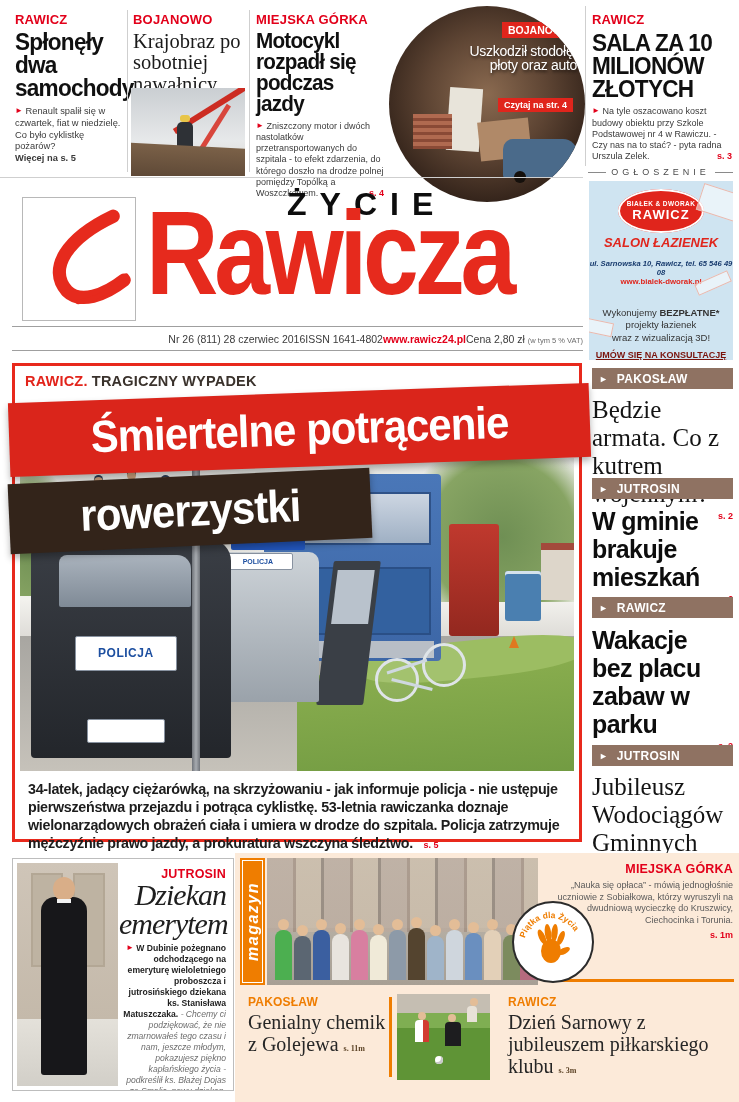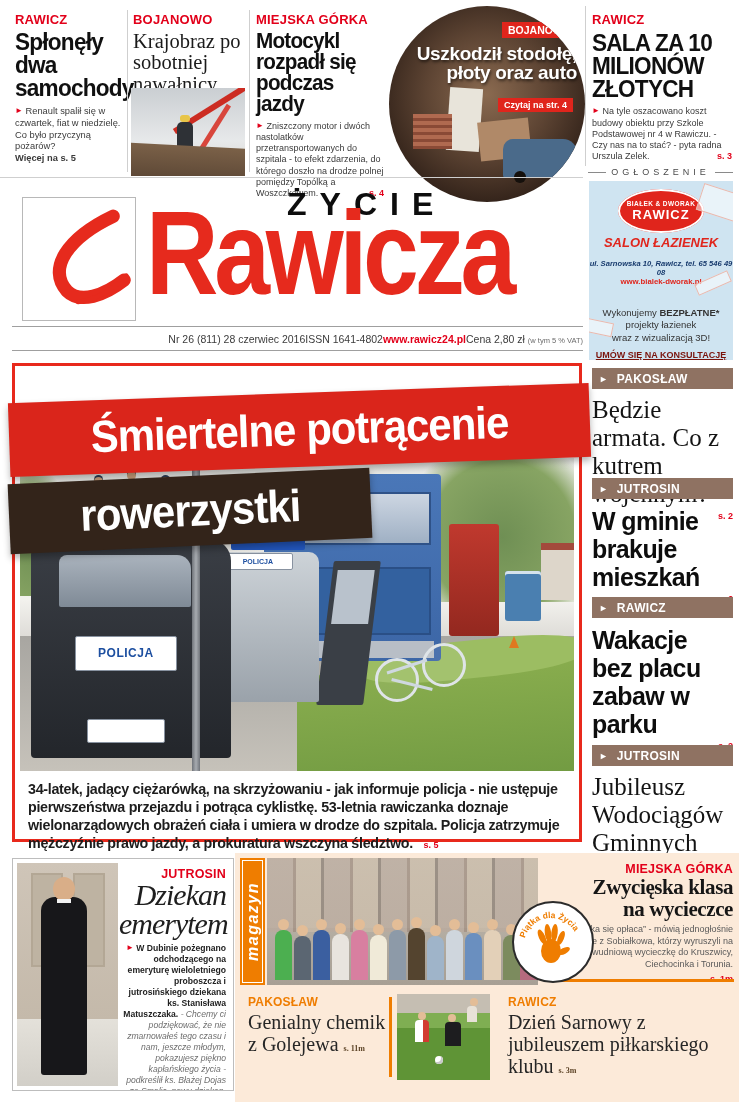--- a/index.html
+++ b/index.html
@@ -15,21 +15,21 @@
   .hl-sans{font-weight:bold;color:#101010;line-height:.95;letter-spacing:-.8px;transform:scaleX(.94);transform-origin:left top;}
   .hl-serif{font-family:"Liberation Serif","DejaVu Serif",serif;color:#1a1a1a;line-height:1.04;font-weight:normal;}
   .body-txt{font-size:9.3px;color:#3a3a3a;line-height:1.25;}
   .bullet{color:#e2001a;font-size:8px;vertical-align:1px;}
   .pref{color:#e2001a;font-weight:bold;font-size:9px;}
 
   
   .circle-photo{position:absolute;left:389px;top:6px;width:196px;height:196px;border-radius:50%;overflow:hidden;
     background:radial-gradient(circle at 50% 45%, #8a6a50 0%, #5d4433 42%, #33231a 75%, #241710 100%);}
   .badge{background:#e0251c;color:#fff;font-weight:bold;font-size:10.5px;padding:2px 6px;display:inline-block;}
-  .circle-hl{color:#fff;font-weight:bold;font-size:19px;line-height:1.02;text-align:right;
+  .circle-hl{color:#fff;font-weight:normal;font-size:14px;line-height:1.02;text-align:right;
     text-shadow:1px 2px 3px rgba(0,0,0,.6);letter-spacing:-.3px;}
 
   
   .logo-box{position:absolute;left:22px;top:197px;width:112px;height:122px;border:1px solid #b8b8b8;background:#fff;}
   .zycie{position:absolute;left:287px;top:186px;font-size:32px;font-weight:bold;letter-spacing:13px;color:#0d0d0d;}
   .rawicza{position:absolute;left:146px;top:194px;font-size:118px;font-weight:bold;letter-spacing:-5px;line-height:1;
     color:#e62a1d;transform:scaleX(.85);transform-origin:left top;}
   .infobar{position:absolute;left:12px;top:326px;width:571px;height:23px;border-top:1px solid #9f9f9f;border-bottom:1px solid #9f9f9f;
     display:flex;align-items:center;justify-content:flex-end;font-size:10.5px;color:#3c3c3c;}
   .infobar .www{color:#e2001a;font-weight:bold;}
@@ -150,21 +150,21 @@
 </head>
 <body>
 
 <div class="page">
 
   <div class="abs" style="left:15px;top:12px;width:106px;">
     <div class="kicker">RAWICZ</div>
     <div class="hl-sans" style="font-size:24px;margin-top:4px;width:116px;">Spłonęły dwa samochody</div>
     <p class="body-txt" style="margin:7px 0 0;">
       <span class="bullet">►</span>
-      <span>Renault spalił się w czwartek, fiat w niedzielę. Co było przyczyną pożarów?</span><br>
+      <span>Renault spalił się w czwartek, fiat w niedzielę. Co było cyklistkę pożarów?</span><br>
       <b>Więcej na s. 5</b>
     </p>
   </div>
 
   <div class="vline" style="left:127px;top:10px;height:162px;"></div>
 
   <div class="abs" style="left:133px;top:12px;width:112px;">
     <div class="kicker">BOJANOWO</div>
     <div class="hl-serif" style="font-size:20.5px;margin-top:4px;">Krajobraz po sobotniej nawałnicy</div>
     <div class="pref" style="margin-top:2px;">s. 3</div>
@@ -260,20 +260,24 @@
       <span>wraz z wizualizacją 3D!</span>
     </div>
     <div class="adcta">
       <span>UMÓW SIĘ NA KONSULTACJĘ</span><br>
       <span>Z PROJEKTANTEM!</span>
     </div>
     <div class="adfoot">* projekt bezpłatny przy zakupie wyposażenia łazienki</div>
   </div>
 
   <div class="mainbox">
+    <div class="mkicker">
+      <span class="loc">RAWICZ.</span>
+      <span class="rest">TRAGICZNY WYPADEK</span>
+    </div>
 
     <div class="mphoto">
       <div class="trees" style="left:70%;top:-6%;width:34%;height:52%;"></div>
       <div class="trees" style="left:-6%;top:4%;width:16%;height:40%;"></div>
       <div class="road"></div>
       <div class="grass"></div>
       <div class="grass2"></div>
       <div class="house"></div>
       <div class="bus"></div>
       <div class="firetruck"></div>
@@ -418,24 +422,20 @@
         <ellipse cx="-3" cy="-16" rx="3.2" ry="9" transform="rotate(-7 -3 -16)"></ellipse>
         <ellipse cx="3.5" cy="-16" rx="3.2" ry="9" transform="rotate(6 3.5 -16)"></ellipse>
         <ellipse cx="10" cy="-11" rx="3" ry="7.5" transform="rotate(22 10 -11)"></ellipse>
         <ellipse cx="13" cy="2" rx="3" ry="6.5" transform="rotate(62 13 2)"></ellipse>
       </g>
     </svg>
   </div>
 
   <div class="feat">
     <div class="kicker" style="font-size:12.5px;">MIEJSKA GÓRKA</div>
-    <div class="feathl">
-      <span>Zwycięska klasa</span><br>
-      <span>na wycieczce</span>
-    </div>
     <div class="featbody">„Nauka się opłaca” - mówią jednogłośnie uczniowie z Sobiałkowa, którzy wyruszyli na dwudniową wycieczkę do Kruszwicy, Ciechocinka i Torunia.</div>
     <div class="pref" style="margin-top:3px;">s. 1m</div>
   </div>
   <div class="orule"></div>
 
   <div class="abs botitem" style="left:248px;top:995px;width:140px;">
     <div class="okicker">PAKOSŁAW</div>
     <div class="bhl" style="margin-top:2px;">
       <span>Genialny chemik z Golejewa</span>
       <span class="mpage">s. 11m</span>

